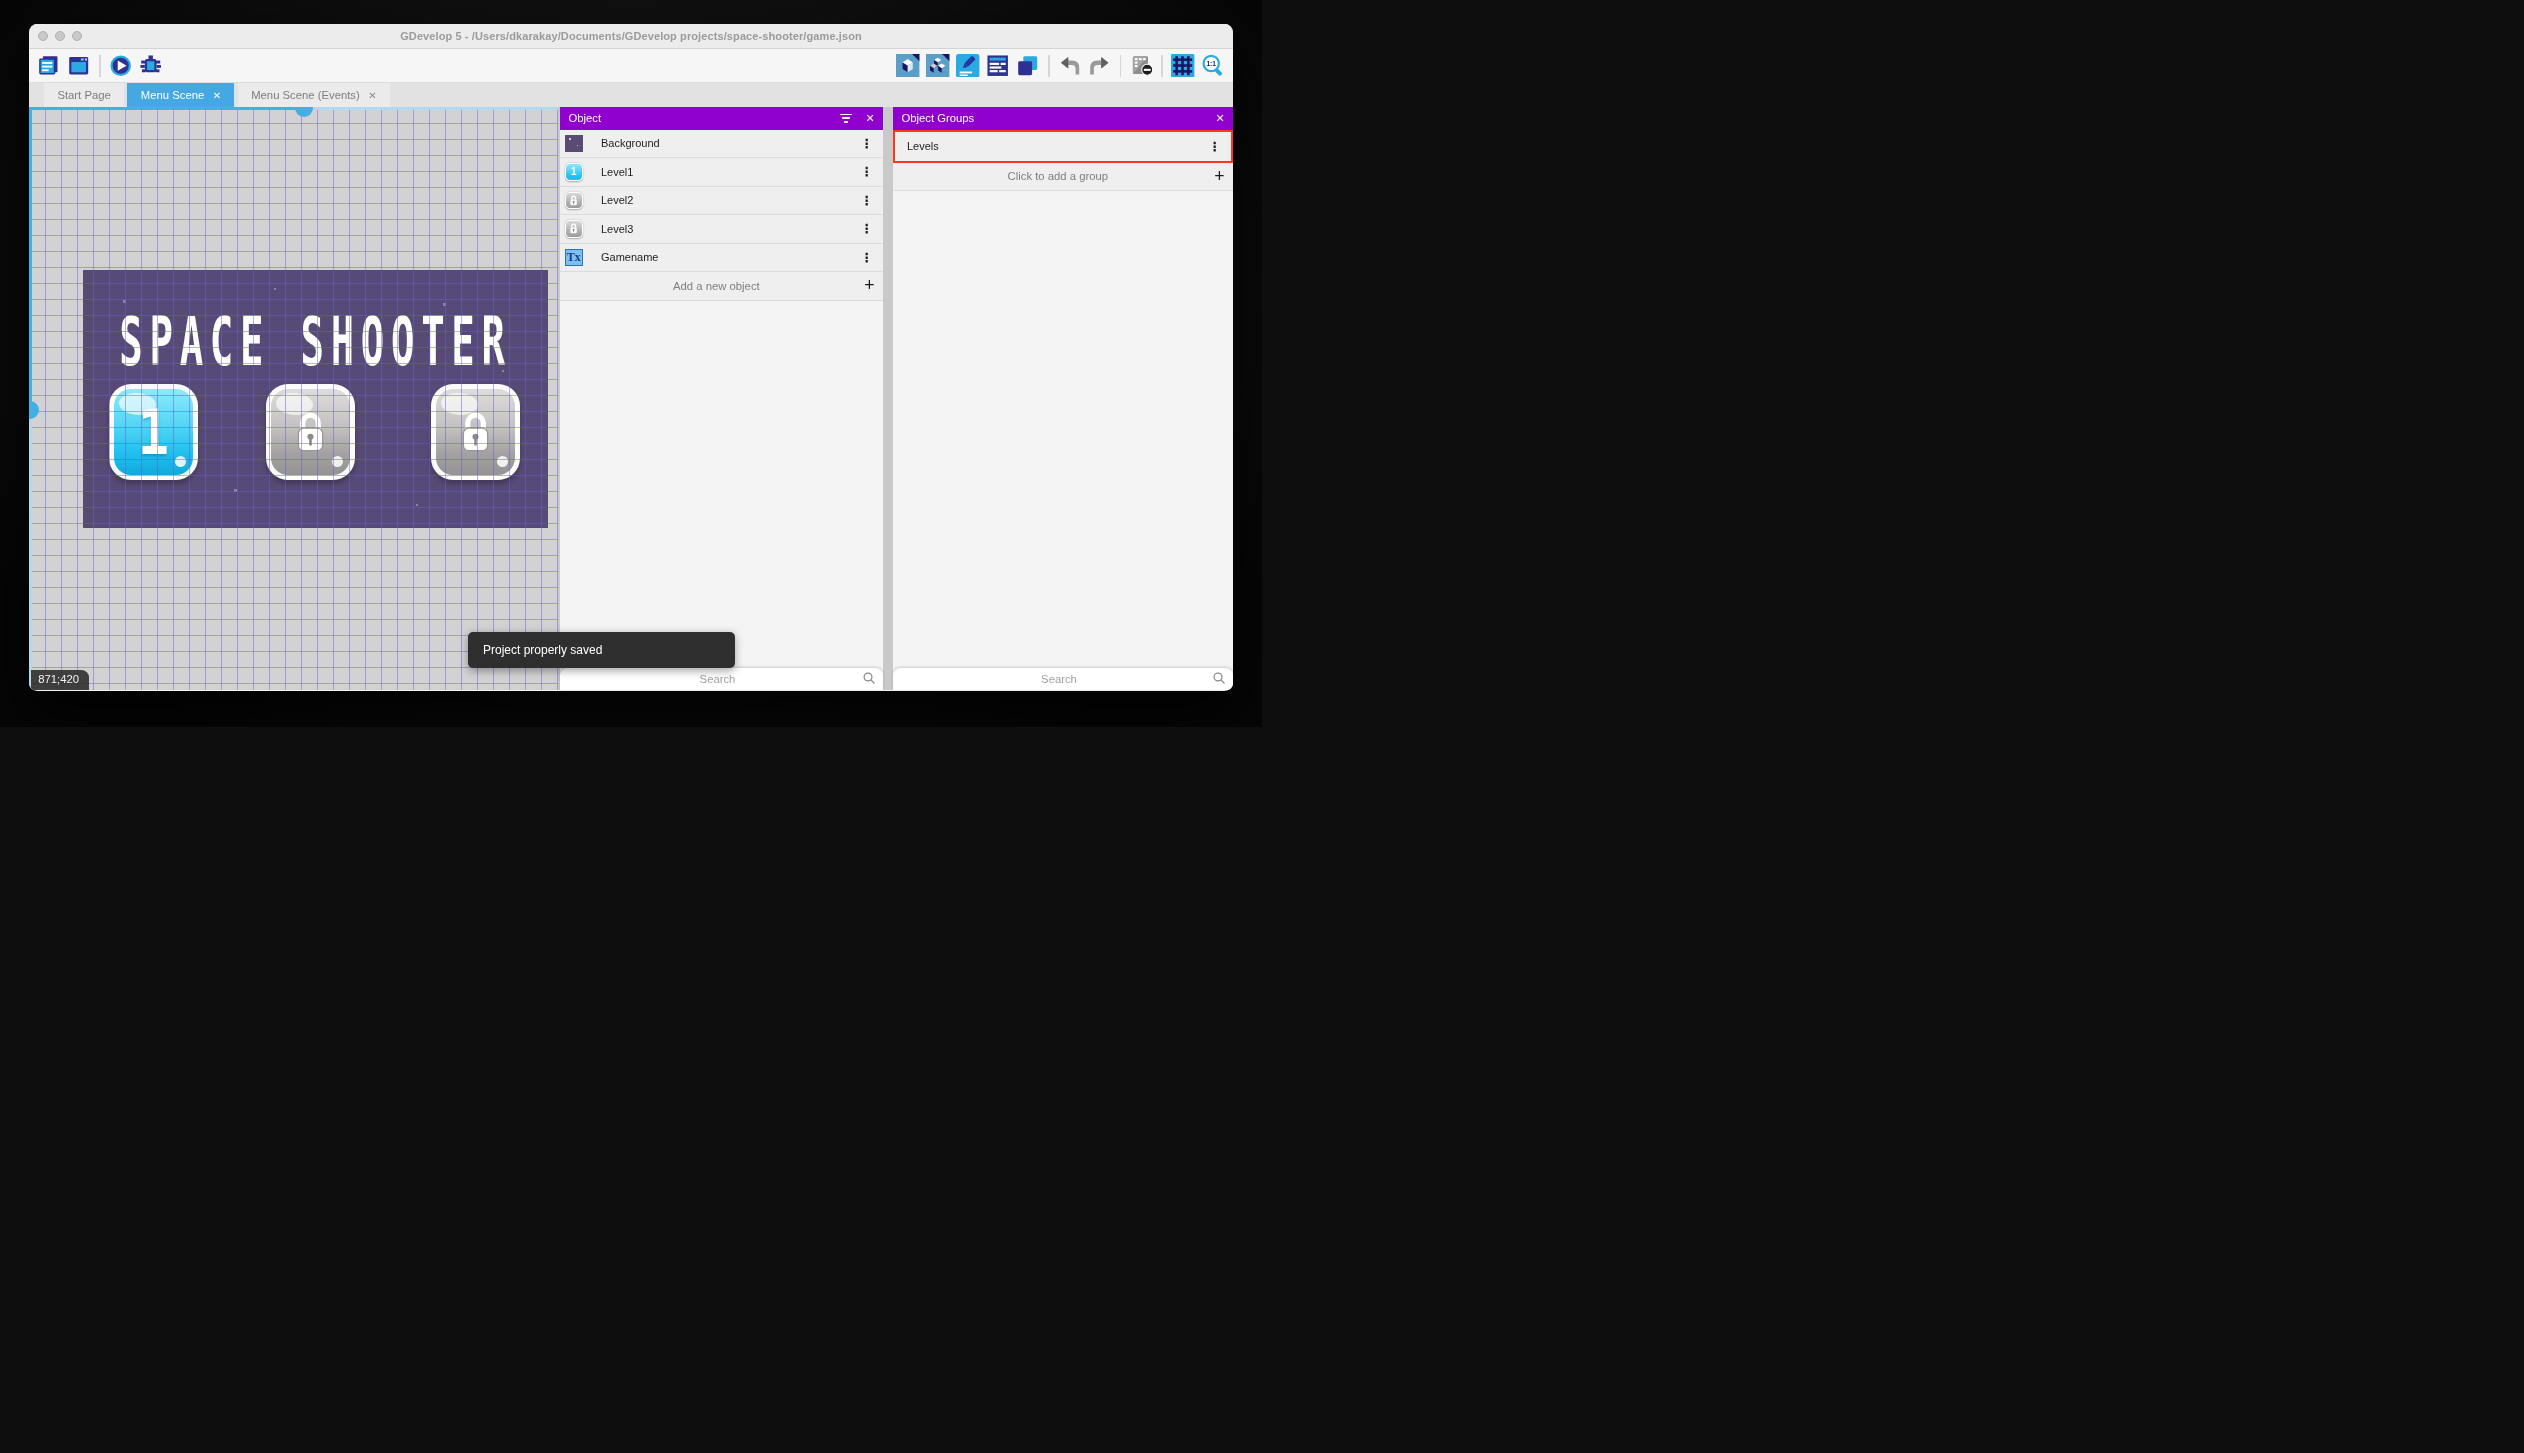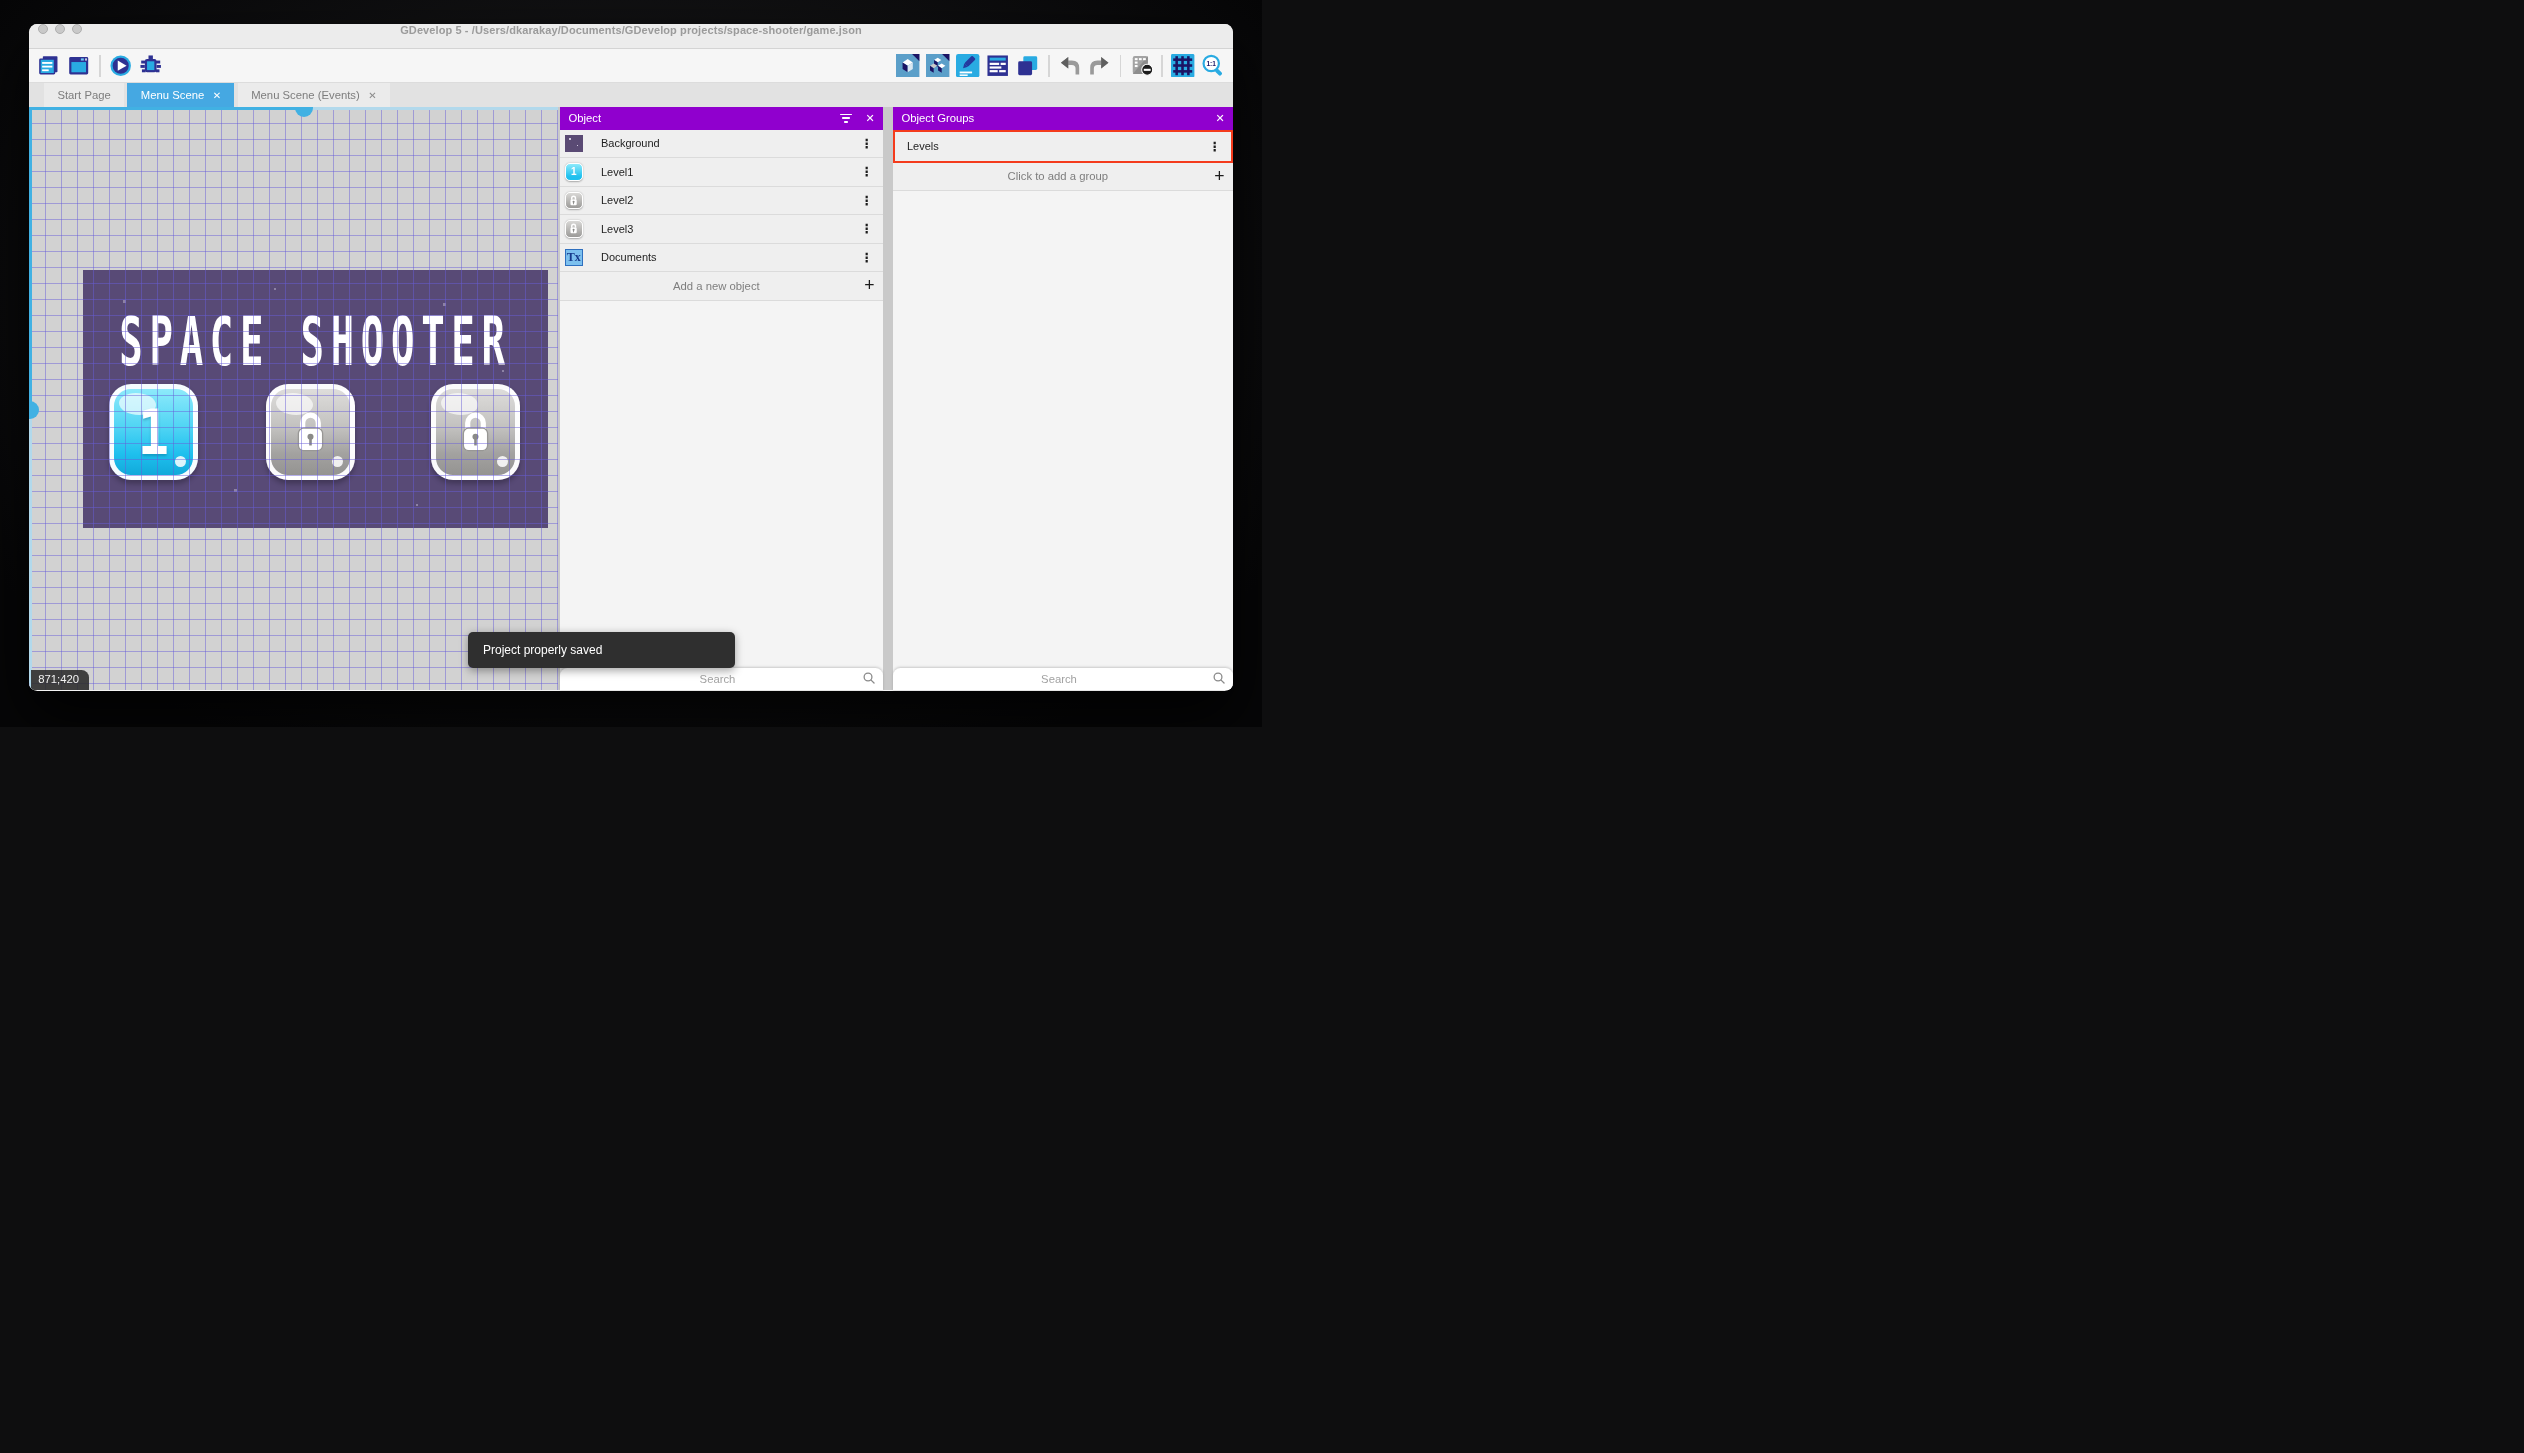--- a/index.html
+++ b/index.html
@@ -6,21 +6,21 @@
   html,body { width:1262px; height:727px; background:#0e0e0f; overflow:hidden;
               font-family:"Liberation Sans","DejaVu Sans",sans-serif; }
   .stage { position:relative; width:1262px; height:727px;
            background:radial-gradient(ellipse at 50% 40%, #1c1c1e 0%, #060607 85%); }
   .window { position:absolute; left:29px; top:24px; width:1204px; height:667px;
             border-radius:8.4px; overflow:hidden; background:#f4f4f4;
             box-shadow:0 25px 59px rgba(0,0,0,.85); }
 
   
   .titlebar { position:relative; height:25px; background:#ececec; border-bottom:0.8px solid #d4d4d4;
-              display:flex; }
+              display:flex; align-items:center; }
   .traffic { display:flex; gap:6.7px; margin-left:9.2px; }
   .tl { width:10px; height:10px; border-radius:50%; background:#c9c9c9; border:0.8px solid #aeaeae; cursor:default; }
   .title { position:absolute; left:0; right:0; text-align:center; font-size:11px; font-weight:700;
            color:#9b9b9b; letter-spacing:0.1px; }
 
   
   .toolbar { height:34px; background:#f6f6f6; border-bottom:0.8px solid #dcdcdc;
              display:flex; align-items:center; padding:0 5px; }
   .tbtn { width:30px; height:30px; display:flex; align-items:center; justify-content:center; cursor:pointer; }
   .tbtn svg { width:23.4px; height:23.4px; }
@@ -382,21 +382,21 @@
                 <rect x="7" y="21" width="30" height="28" rx="6" fill="#ffffff"></rect>
                 <circle cx="22" cy="32" r="5" fill="#8a8a88"></circle>
                 <rect x="20" y="33" width="4" height="11" fill="#8a8a88"></rect>
               </svg>
             </span>
           <span class="label">Level3</span>
           <span class="kebab">⋮</span>
         </div>
         <div class="prow">
           <span class="thumb textobj">Tx</span>
-          <span class="label">Documents</span>
+          <span class="label">Gamename</span>
           <span class="kebab">⋮</span>
         </div>
         <div class="addrow">
           <span class="label">Add a new object</span>
           <span class="plus">+</span>
         </div>
         <div class="pspacer"></div>
         <div class="searchbar">
           <input type="text" placeholder="Search" style="">
           <svg viewBox="0 0 20 20">

